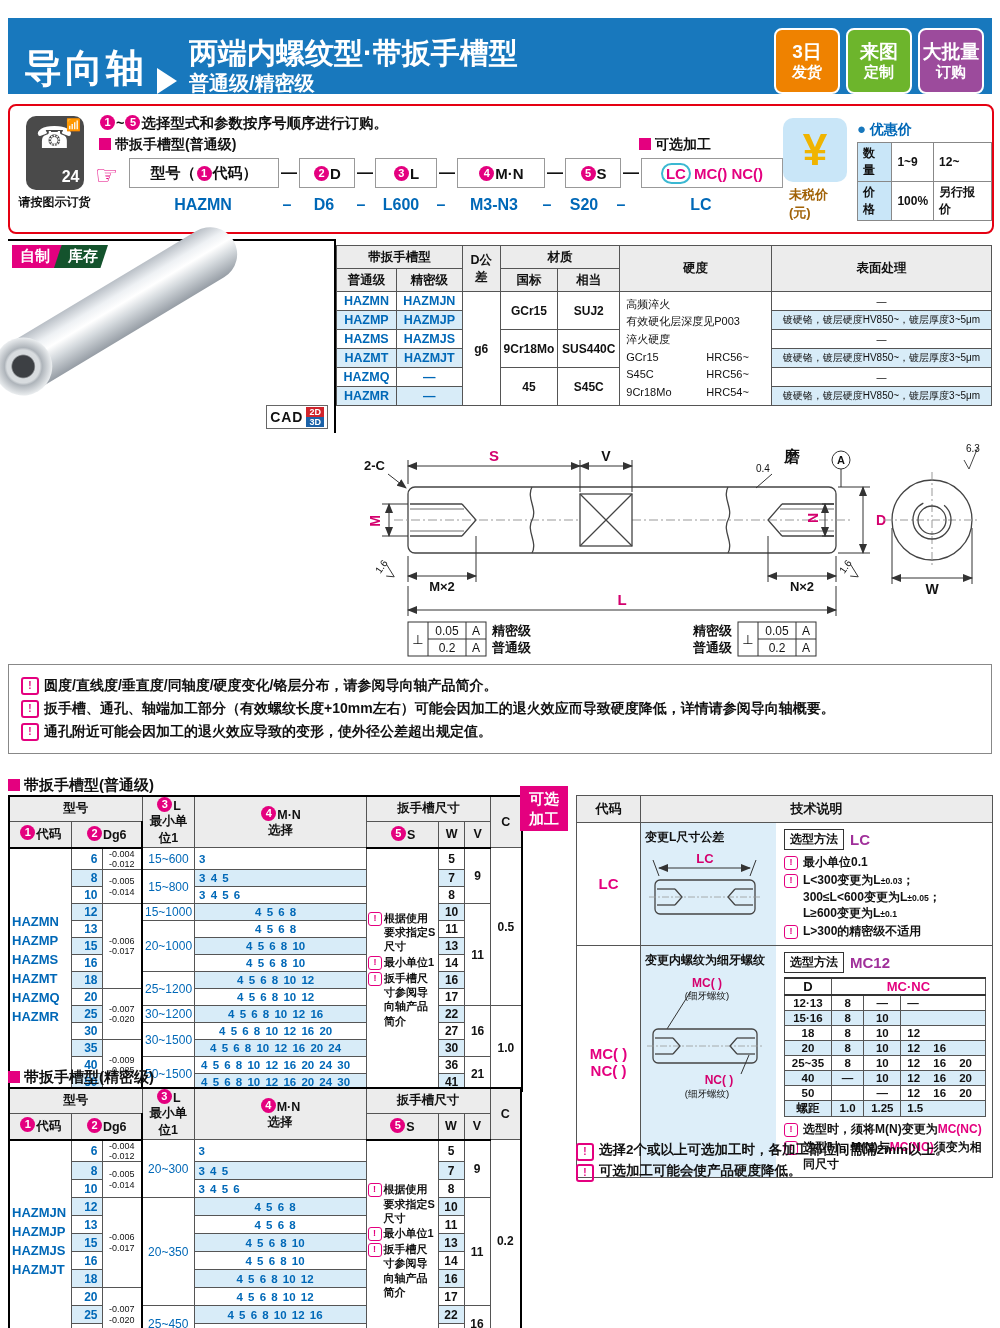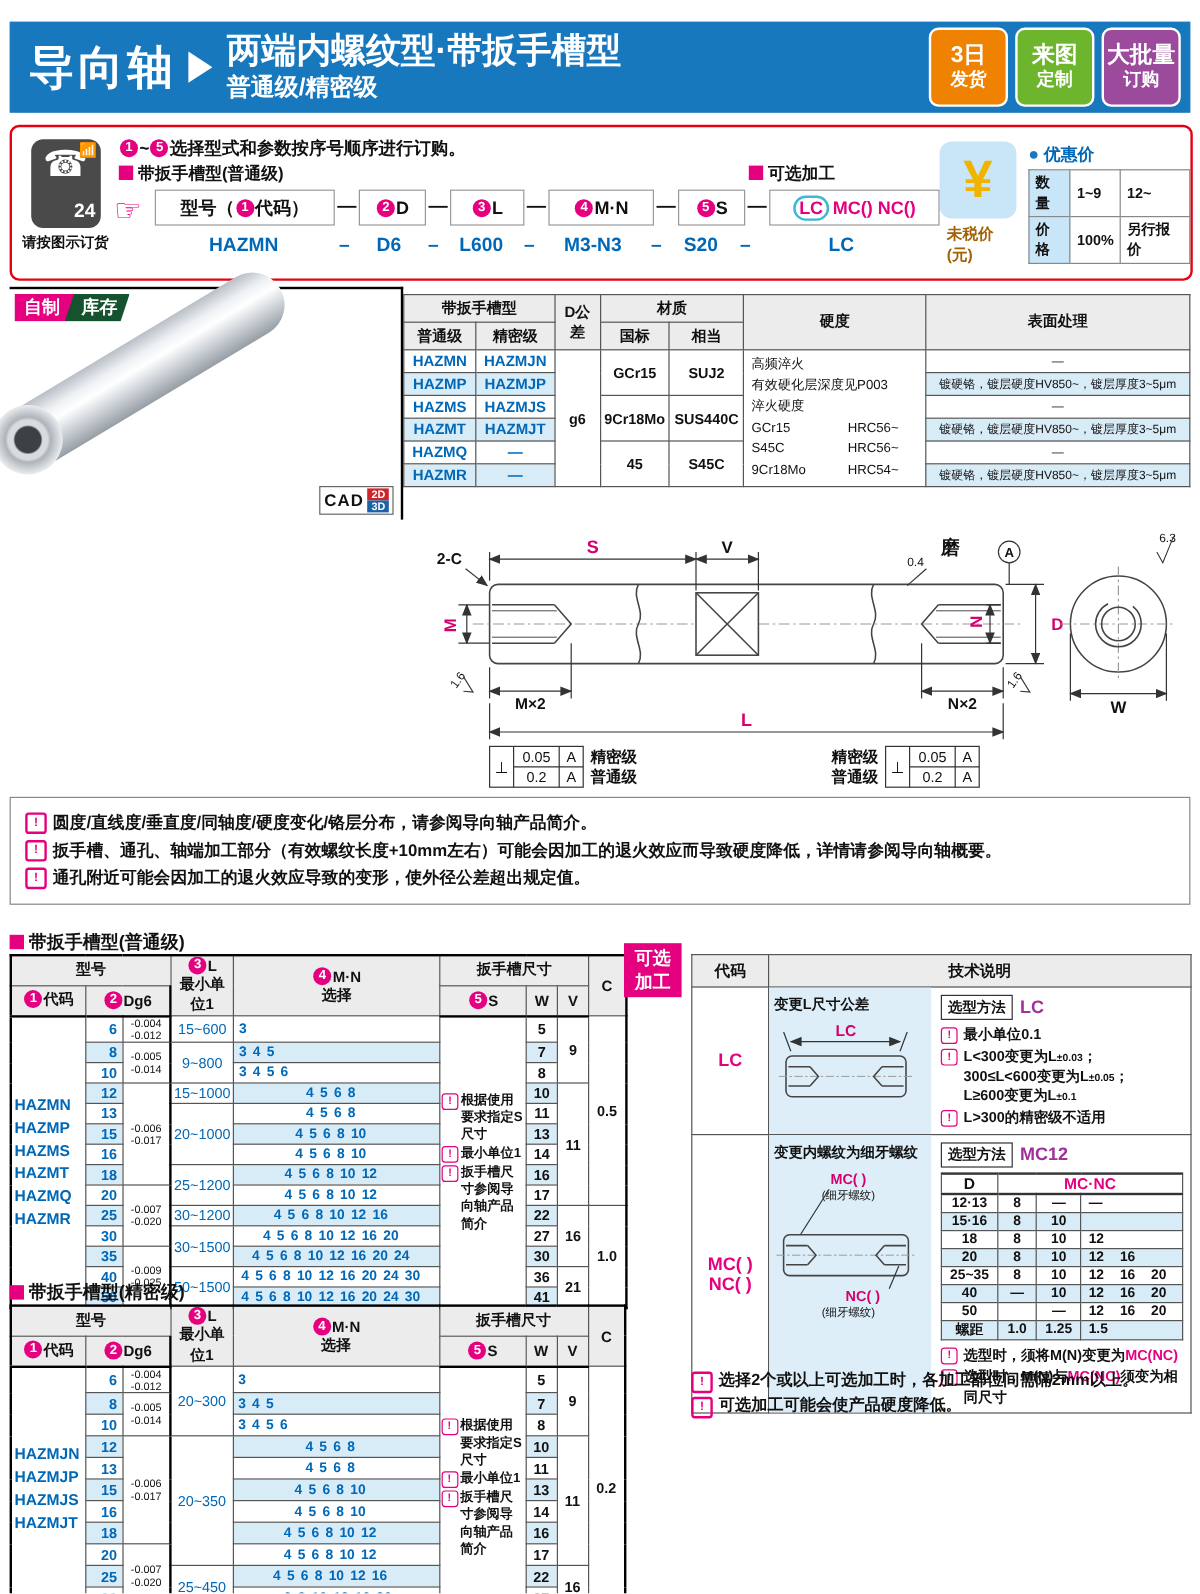--- a/index.html
+++ b/index.html
@@ -1,20 +1,20 @@
 <!DOCTYPE html>
 <html><head>
 <meta charset="utf-8">
 <style>
   html,body{margin:0;padding:0;background:#fff;}
   #page{position:relative;width:1000px;height:1328px;background:#fff;overflow:hidden;
         font-family:"Liberation Sans","DejaVu Sans",sans-serif;color:#111;}
   
   .top-header{position:absolute;left:8px;top:18px;width:984px;height:76px;background:#1878bd;
-              display:flex;align-items:center;}
+              display:flex;align-items:flex-end;}
   .product-name{font-size:38px;font-weight:bold;color:#fff;margin-left:16px;letter-spacing:3px;}
   .arrow-icon{width:0;height:0;border-left:20px solid #fff;border-top:13px solid transparent;
               border-bottom:13px solid transparent;margin:0 12px 0 10px;}
   .title-block{color:#fff;line-height:1.1;}
   .main-title{font-size:29px;font-weight:bold;}
   .sub-title{font-size:20px;font-weight:bold;margin-top:2px;}
   .badges{margin-left:auto;margin-right:8px;display:flex;gap:6px;}
   .badge{width:62px;height:62px;border:2px solid #fff;border-radius:8px;color:#fff;font-weight:bold;
          display:flex;flex-direction:column;align-items:center;justify-content:center;line-height:1.15;}
   .badge span:first-child{font-size:19px;}
@@ -24,21 +24,21 @@
              border-radius:8px;display:flex;}
   .phone-block{width:92px;text-align:center;padding-top:10px;}
   .phone-icon{width:58px;height:74px;background:#4a4a4a;border-radius:10px;margin:0 auto;position:relative;color:#fff;}
   .phone-icon .ph{font-size:30px;line-height:44px;}
   .phone-icon .p24{position:absolute;right:4px;bottom:4px;font-size:16px;font-weight:bold;}
   .phone-icon .waves{position:absolute;right:2px;top:2px;font-size:12px;}
   .phone-caption{font-size:12px;font-weight:bold;margin-top:4px;}
   .order-main{flex:1;position:relative;padding-top:8px;}
   .order-instruction{font-size:14.5px;font-weight:bold;}
   .order-labels{position:relative;height:20px;margin-top:3px;font-size:14px;font-weight:bold;}
-  .opt-label{position:absolute;left:525px;top:0;}
+  .opt-label{position:absolute;left:540px;top:0;}
   .order-row{display:flex;align-items:center;margin-top:2px;position:relative;margin-left:30px;}
   .finger{position:absolute;left:-34px;top:2px;color:#e4007f;font-size:26px;}
   .obox{border:1.5px solid #999;background:#fff;height:28px;display:flex;align-items:center;
         justify-content:center;font-size:15px;font-weight:bold;}
   .odash{width:20px;text-align:center;font-weight:bold;}
   .order-example{display:flex;align-items:center;margin-left:30px;margin-top:8px;color:#0068b7;
                  font-size:16px;font-weight:bold;}
   .oex{text-align:center;}
   .edash{width:20px;text-align:center;color:#0068b7;}
   .mag{color:#e4007f;}
@@ -574,21 +574,21 @@
                 <span>扳手槽尺寸参阅导向轴产品简介</span>
               </div>
             </td>
             <td class="wval">5</td>
             <td class="vval" rowspan="3">9</td>
             <td class="cval" rowspan="9">0.5</td>
           </tr>
           <tr class="stripe">
             <td class="dval">8</td>
             <td class="tol" rowspan="2">-0.005<br>-0.014</td>
-            <td class="lval" rowspan="2">9~800</td>
+            <td class="lval" rowspan="2">15~800</td>
             <td class="mn" style="padding-left:4px">3 4 5</td>
             <td class="wval">7</td>
           </tr>
           <tr class="">
             <td class="dval">10</td>
             <td class="mn" style="padding-left:4px">3 4 5 6</td>
             <td class="wval">8</td>
           </tr>
           <tr class="stripe">
             <td class="dval">12</td>

